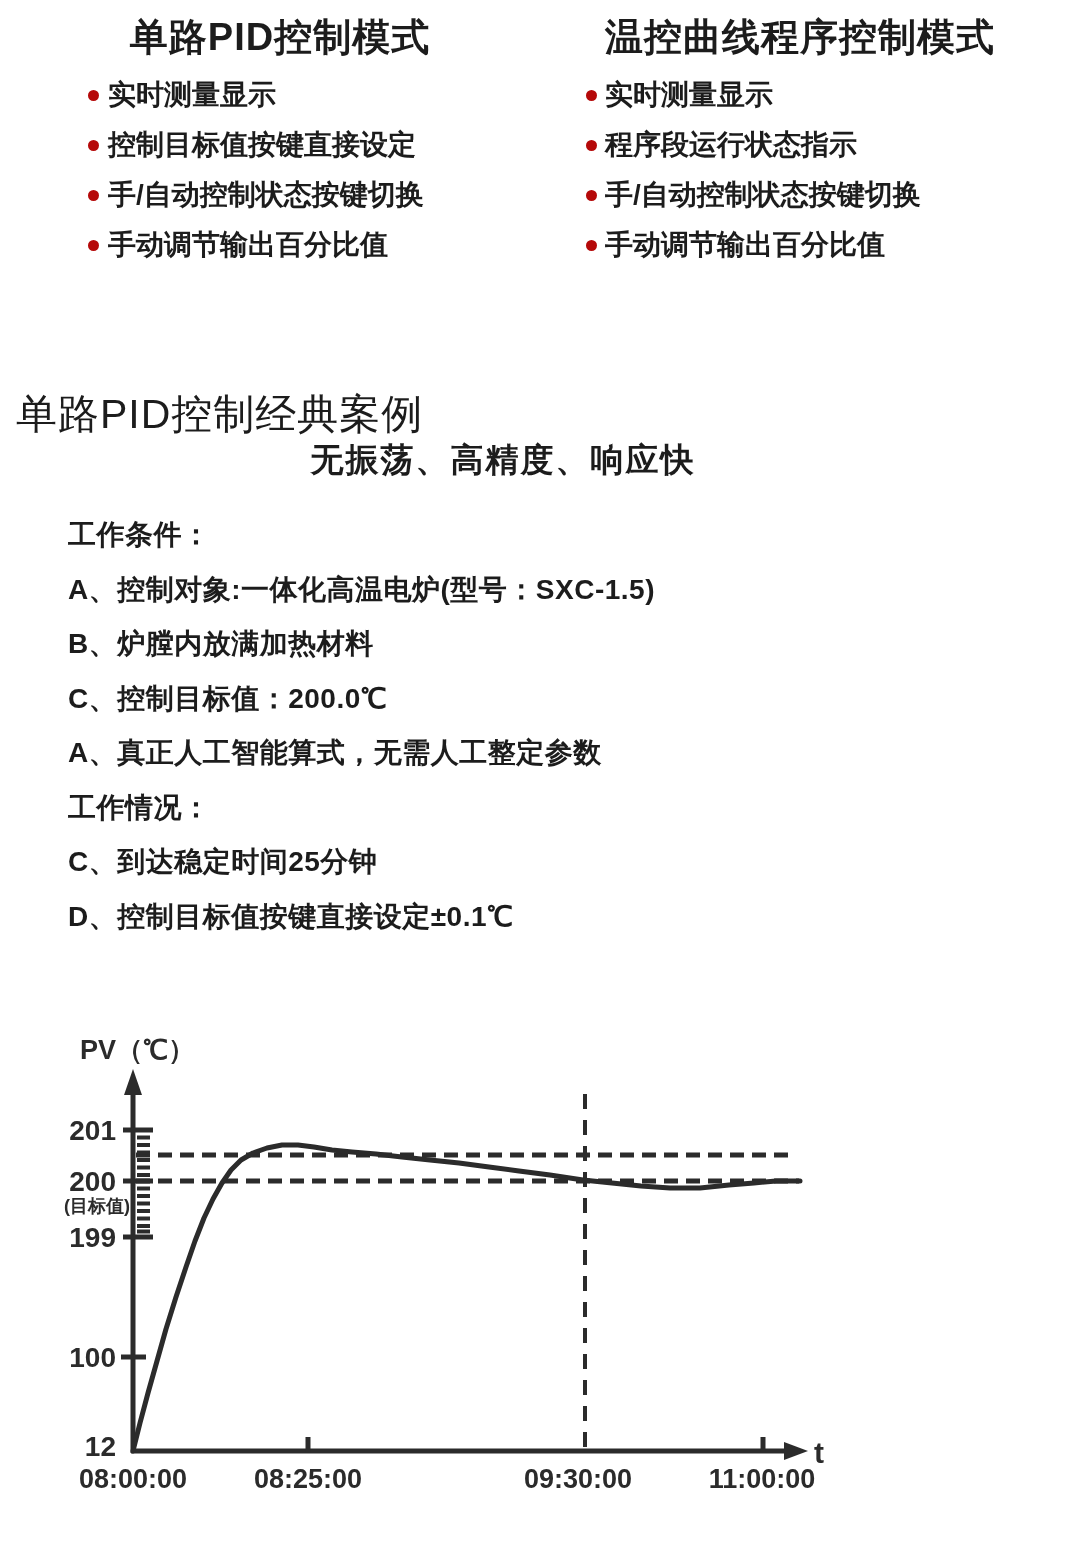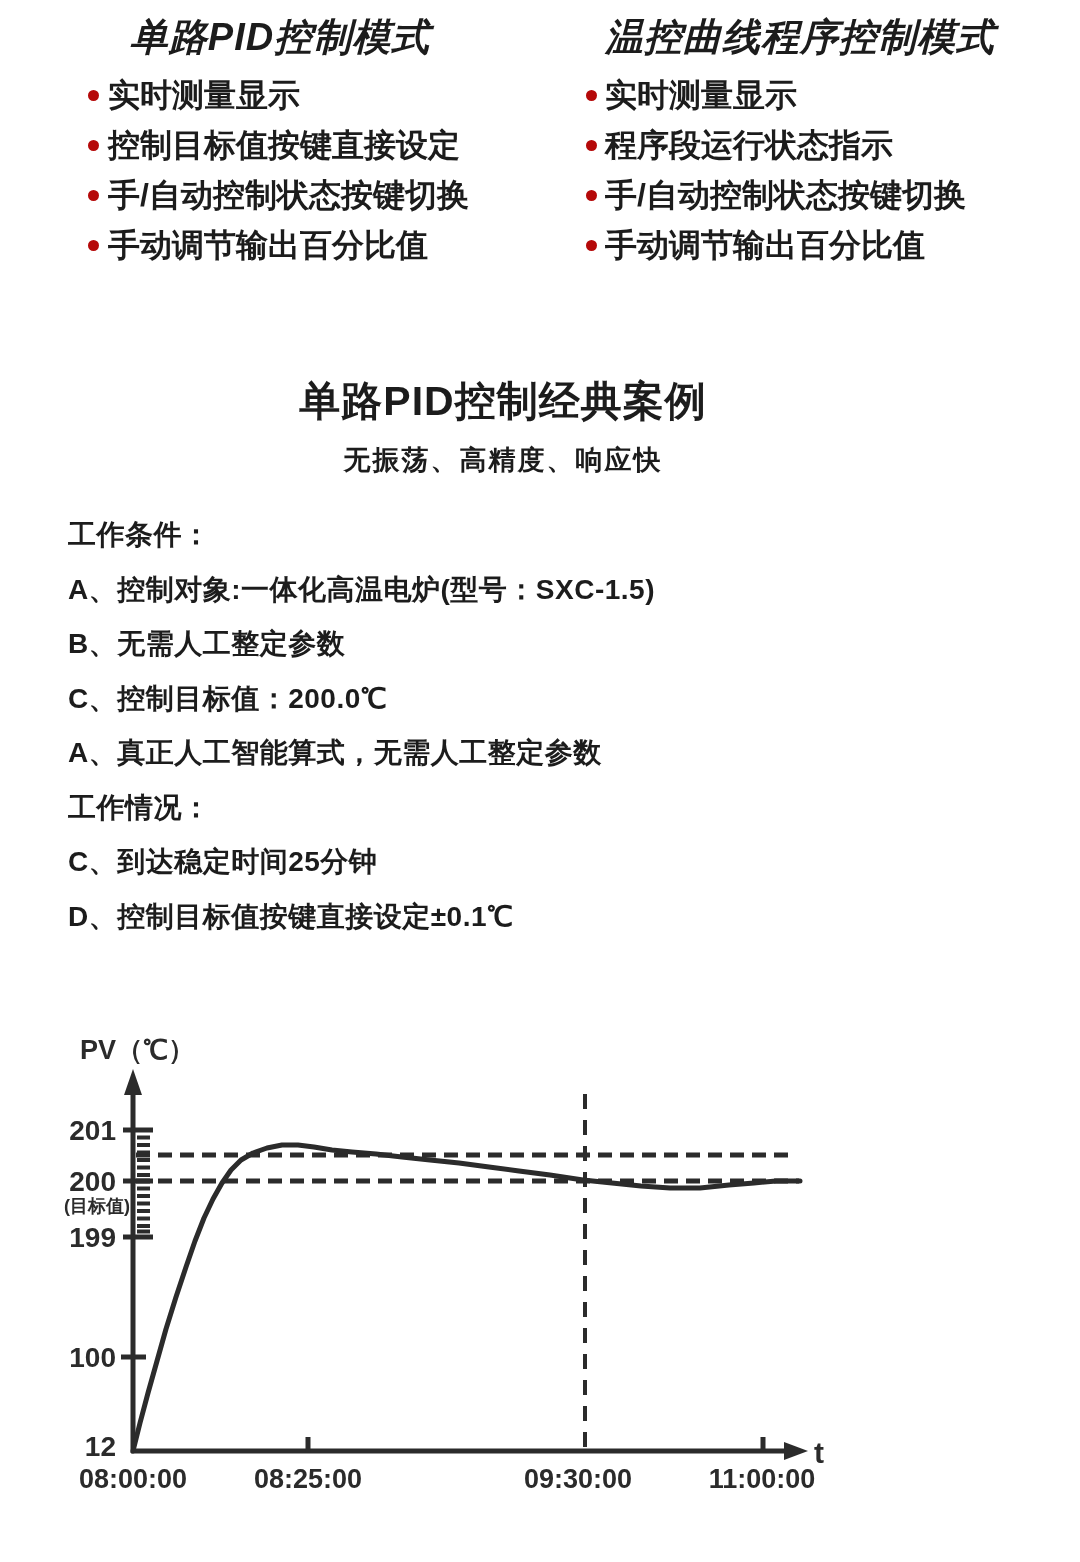--- a/index.html
+++ b/index.html
@@ -10,37 +10,36 @@
     position:relative; width:1080px; height:1562px; background:var(--bg);
     font-family:"Liberation Sans", sans-serif; color:var(--text); overflow:hidden;
     margin:0 auto;
   }
   .mode-col{position:absolute; top:12px;}
   .mode-col.left{left:60px; width:440px;}
   .mode-col.right{left:555px; width:490px;}
   .mode-title{
     margin:0; text-align:center; font-size:38px; font-weight:800; line-height:50px;
     letter-spacing:1px;
-    font-style:italic;
   }
   .feature-list{list-style:none; margin:8px 0 0 0; padding:0;}
-  .feature-list li{position:relative; line-height:50px; font-size:32px; font-weight:600; padding-left:48px; white-space:nowrap;}
+  .feature-list li{position:relative; line-height:50px; font-size:28px; font-weight:600; padding-left:48px; white-space:nowrap;}
   .mode-col.right .feature-list li{padding-left:50px;}
   .dot{
     position:absolute; left:28px; top:50%; margin-top:-5.5px;
     width:11px; height:11px; border-radius:50%; background:var(--red);
   }
   .mode-col.right .dot{left:31px;}
   .case-title{
-    position:absolute; top:376px; left:3px; width:1000px; margin:0;
-    text-align:center; font-size:41px; font-weight:700; line-height:50px; letter-spacing:1px;
+    position:absolute; top:376px; left:3px; width:1000px; margin:13px;
+    text-align:left; font-size:41px; font-weight:400; line-height:50px; letter-spacing:1px;
   }
   .case-subtitle{
     position:absolute; top:440px; left:3px; width:1000px;
-    text-align:center; font-size:27px; font-weight:700; line-height:40px; letter-spacing:2px;
+    text-align:center; font-size:33px; font-weight:700; line-height:40px; letter-spacing:2px;
   }
   .work-text{position:absolute; left:68px; top:508px; width:960px;}
   .work-text .tline{font-size:28px; font-weight:600; line-height:54.5px; white-space:nowrap; letter-spacing:0.5px;}
   .chart{position:absolute; left:0; top:1011px; width:924px; height:500px;text-align:right;}
   .chart svg{display:block;}
   .chart text{font-family:"Liberation Sans", sans-serif; font-weight:600; fill:var(--chart);}
 </style>
 </head>
 <body>
 
@@ -65,21 +64,21 @@
       <li><span class="dot"></span><span>手动调节输出百分比值</span></li>
     </ul>
   </section>
 
   <h1 class="case-title">单路PID控制经典案例</h1>
   <div class="case-subtitle">无振荡、高精度、响应快</div>
 
   <div class="work-text">
     <div class="tline">工作条件：</div>
     <div class="tline">A、控制对象:一体化高温电炉(型号：SXC-1.5)</div>
-    <div class="tline">B、无需人工整定参数</div>
+    <div class="tline">B、炉膛内放满加热材料</div>
     <div class="tline">C、控制目标值：200.0℃</div>
     <div class="tline">A、真正人工智能算式，无需人工整定参数</div>
     <div class="tline">工作情况：</div>
     <div class="tline">C、到达稳定时间25分钟</div>
     <div class="tline">D、控制目标值按键直接设定±0.1℃</div>
   </div>
 
   <div class="chart">
     <svg id="chart-svg" viewBox="0 0 1080 500" width="1080" height="500">
         <line x1="136" y1="144" x2="795" y2="144" stroke="#2b2b2b" stroke-width="5" stroke-dasharray="14 8"></line>

